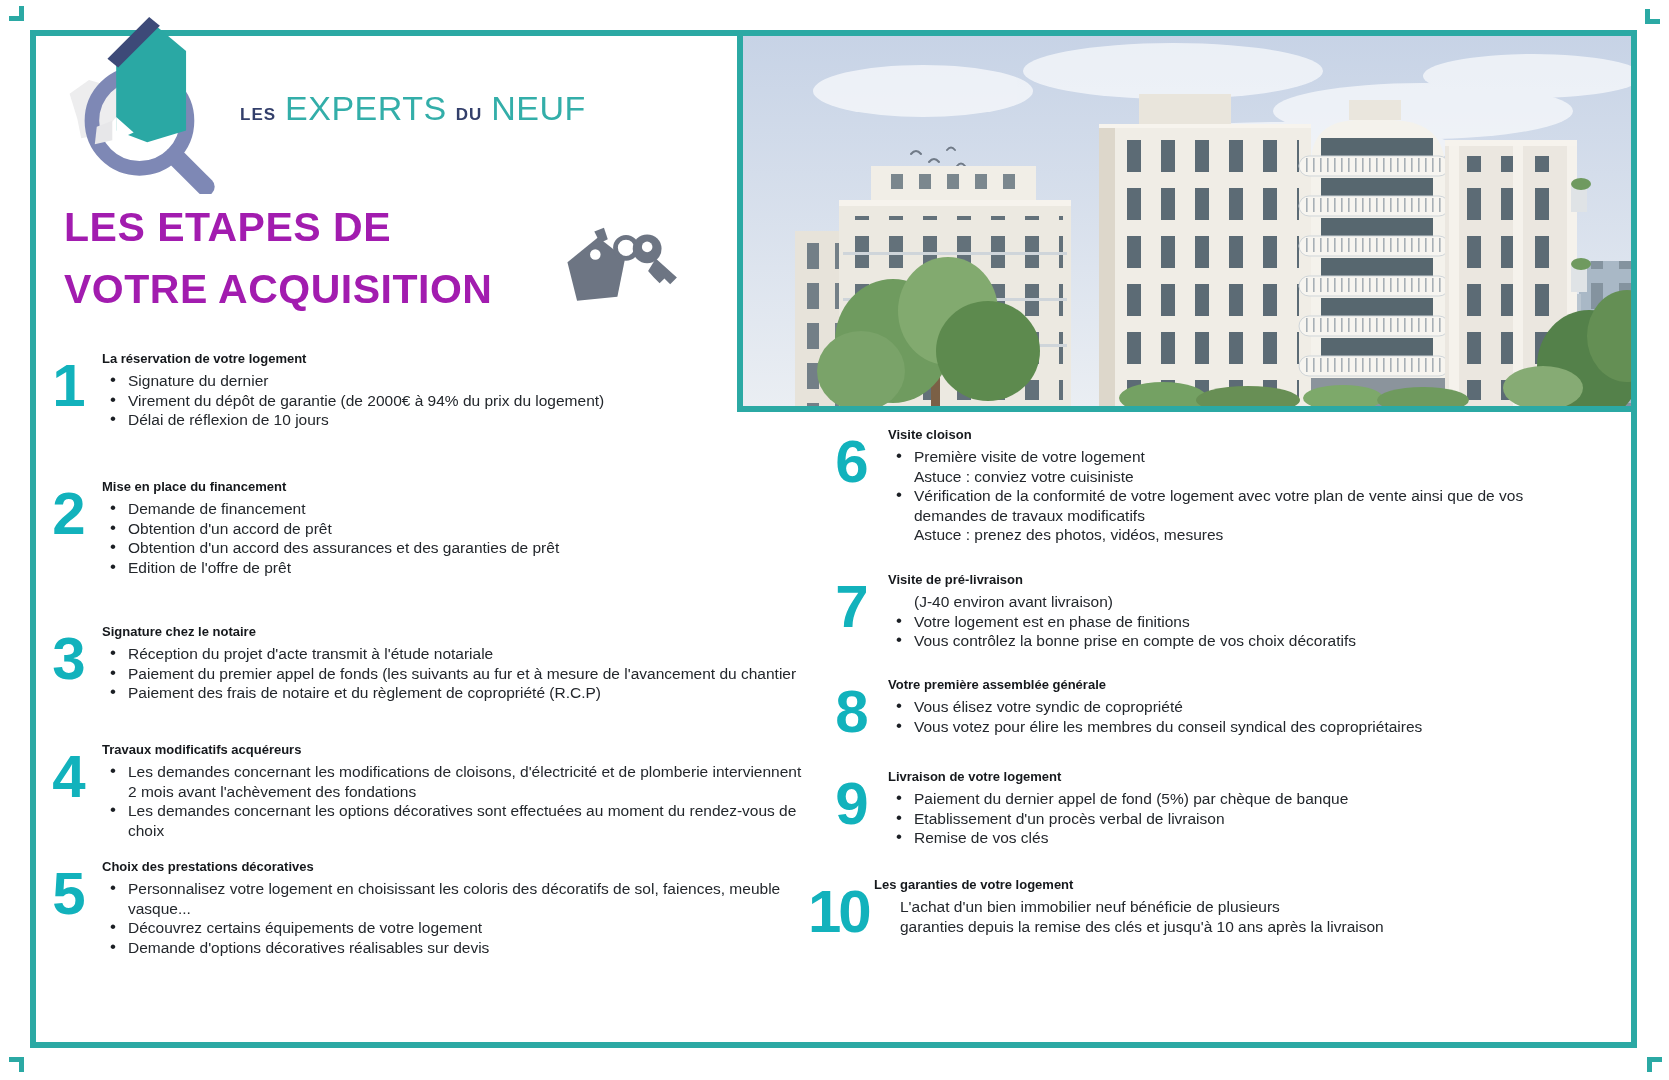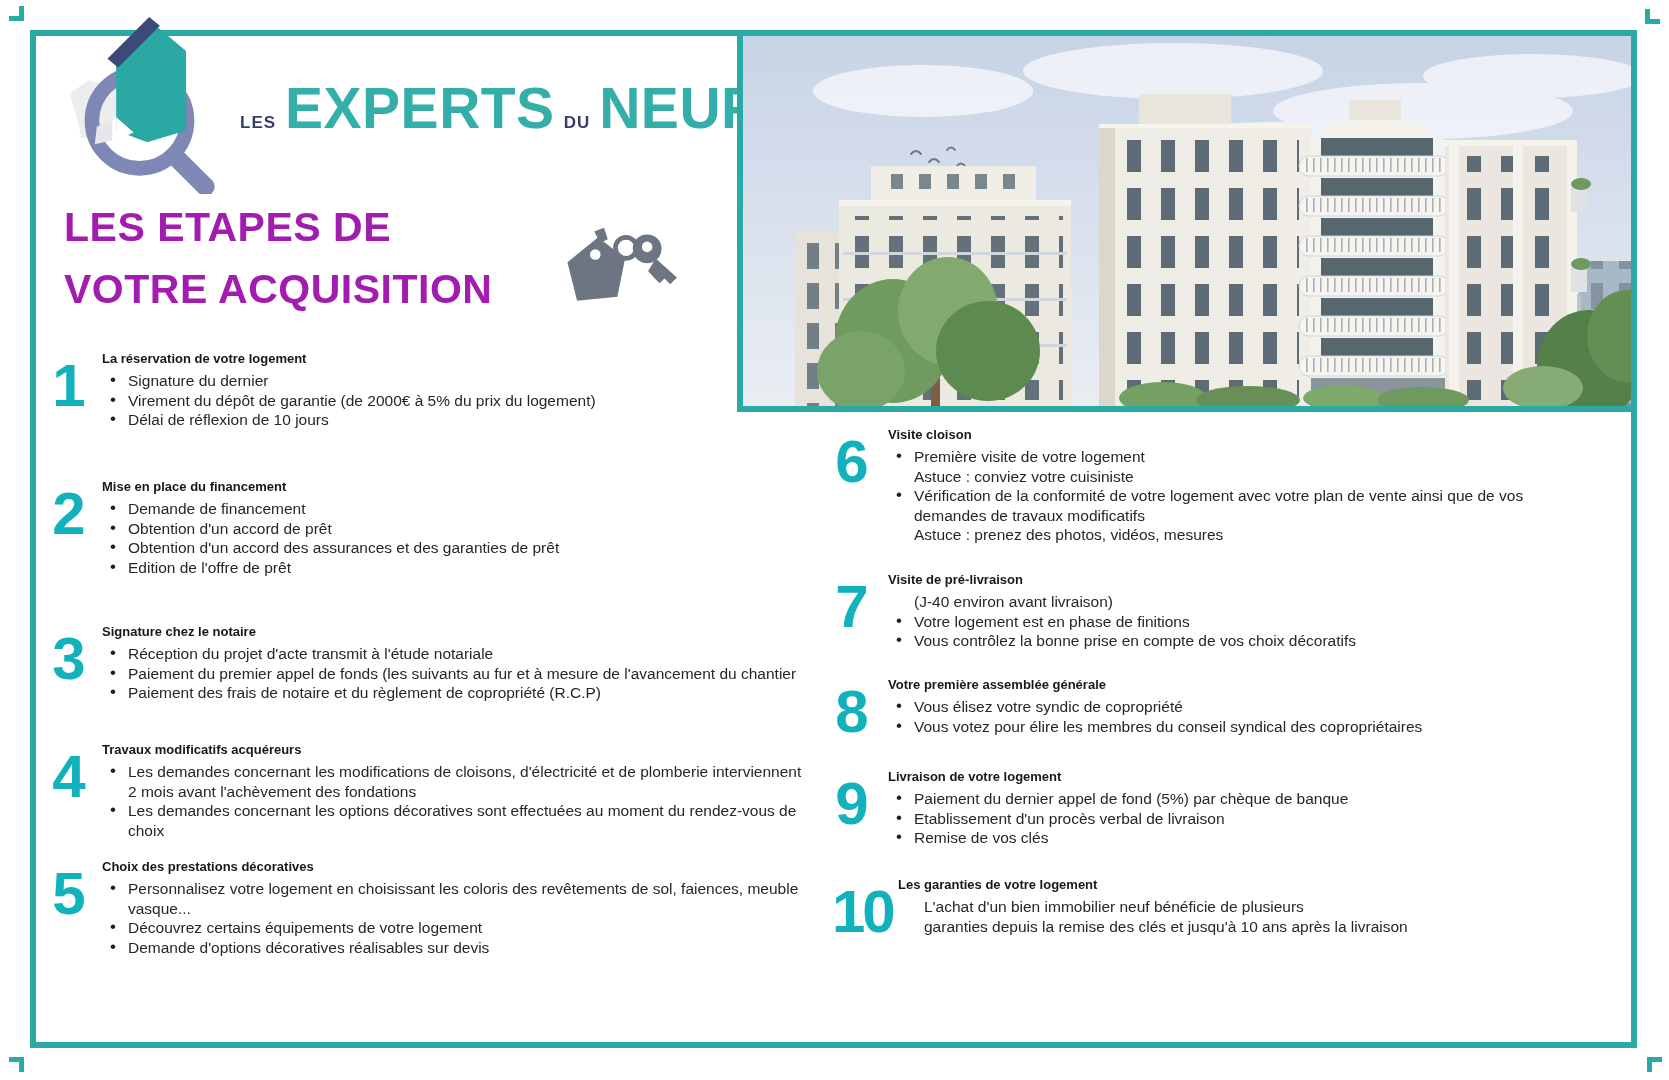--- a/index.html
+++ b/index.html
@@ -11,21 +11,21 @@
   .corner{position:absolute;width:15px;height:15px;box-sizing:border-box;}
   .corner.tl{left:9px;top:6px;border-right:5px solid #2BA9A4;border-bottom:5px solid #2BA9A4;}
   .corner.tr{left:1645px;top:9px;border-left:5px solid #2BA9A4;border-bottom:5px solid #2BA9A4;}
   .corner.br{left:1647px;top:1057px;border-left:5px solid #2BA9A4;border-top:5px solid #2BA9A4;}
   .corner.bl{left:9px;top:1057px;border-right:5px solid #2BA9A4;border-top:5px solid #2BA9A4;}
 
   
   .logo{position:absolute;left:56px;top:4px;display:flex;align-items:center;}
   .logo-text{display:flex;align-items:baseline;margin-left:10px;margin-top:14px;white-space:nowrap;}
   .logo-text .small{font-size:17px;font-weight:700;color:#333F6B;letter-spacing:1px;margin:0 9px;}
-  .logo-text .big{font-size:57px;font-weight:700;color:#33AEA9;letter-spacing:0.5px;}
+  .logo-text .big{font-size:34px;font-weight:400;color:#33AEA9;letter-spacing:0.5px;}
 
   
   .title{position:absolute;left:64px;top:196px;font-size:41px;font-weight:700;
          color:#a21caf;line-height:62px;letter-spacing:0.5px;}
   .keys-icon-wrap{position:absolute;left:552px;top:220px;}
 
   
   .photo{position:absolute;left:737px;top:30px;width:900px;height:382px;
          border:6px solid #2BA9A4;box-sizing:border-box;background:#dfe6ef;}
   .photo svg{display:block;}
@@ -43,21 +43,21 @@
   .heading{margin:0 0 2px 0;font-size:13px;font-weight:700;color:#15181c;line-height:20px;}
   .items{margin:0;padding:0;list-style:none;}
   .items li{position:relative;padding-left:26px;font-size:15.5px;line-height:19.5px;color:#23272c;}
   .items li.b::before{content:"\2022";position:absolute;left:8px;top:-1px;font-size:17px;color:#1b1f24;}
 
   .s1{left:44px;top:349px;}  .s2{left:44px;top:477px;}
   .s3{left:44px;top:622px;}  .s4{left:44px;top:740px;}
   .s5{left:44px;top:857px;}
   .s6{left:822px;top:425px;} .s7{left:822px;top:570px;}
   .s8{left:822px;top:675px;} .s9{left:822px;top:767px;}
-  .s10{left:832px;top:875px;}
+  .s10{left:808px;top:875px;}
 </style>
 </head>
 <body>
 
 <div id="page">
 
   <div class="frame"></div>
   <div class="corner tl"></div>
   <div class="corner tr"></div>
   <div class="corner br"></div>
@@ -204,21 +204,21 @@
       <ellipse cx="800" cy="352" rx="40" ry="22" fill="#86ab74"></ellipse>
     </svg>
   </div>
 
   <div class="step left s1">
     <div class="num">1</div>
     <div class="content">
       <h3 class="heading">La réservation de votre logement</h3>
       <ul class="items">
         <li class="b">Signature du dernier</li>
-        <li class="b">Virement du dépôt de garantie (de 2000€ à 5% du prix du logement)</li>
+        <li class="b">Virement du dépôt de garantie (de 2000€ à 94% du prix du logement)</li>
         <li class="b">Délai de réflexion de 10 jours</li>
       </ul>
     </div>
   </div>
 
   <div class="step left s2">
     <div class="num">2</div>
     <div class="content">
       <h3 class="heading">Mise en place du financement</h3>
       <ul class="items">
@@ -251,21 +251,21 @@
         <li class="b">Les demandes concernant les options décoratives sont effectuées au moment du rendez-vous de choix</li>
       </ul>
     </div>
   </div>
 
   <div class="step left s5">
     <div class="num">5</div>
     <div class="content">
       <h3 class="heading">Choix des prestations décoratives</h3>
       <ul class="items">
-        <li class="b">Personnalisez votre logement en choisissant les coloris des revêtements de sol, faiences, meuble vasque...</li>
+        <li class="b">Personnalisez votre logement en choisissant les coloris des décoratifs de sol, faiences, meuble vasque...</li>
         <li class="b">Découvrez certains équipements de votre logement</li>
         <li class="b">Demande d'options décoratives réalisables sur devis</li>
       </ul>
     </div>
   </div>
 
   <div class="step right s6">
     <div class="num">6</div>
     <div class="content">
       <h3 class="heading">Visite cloison</h3>

